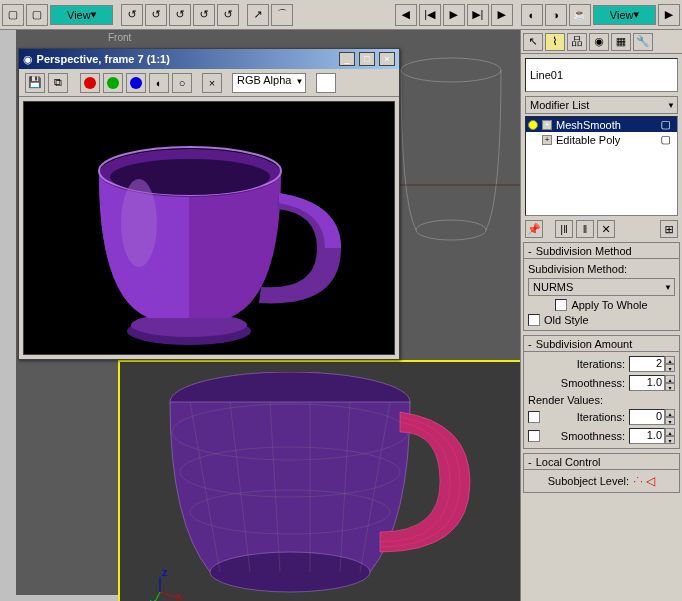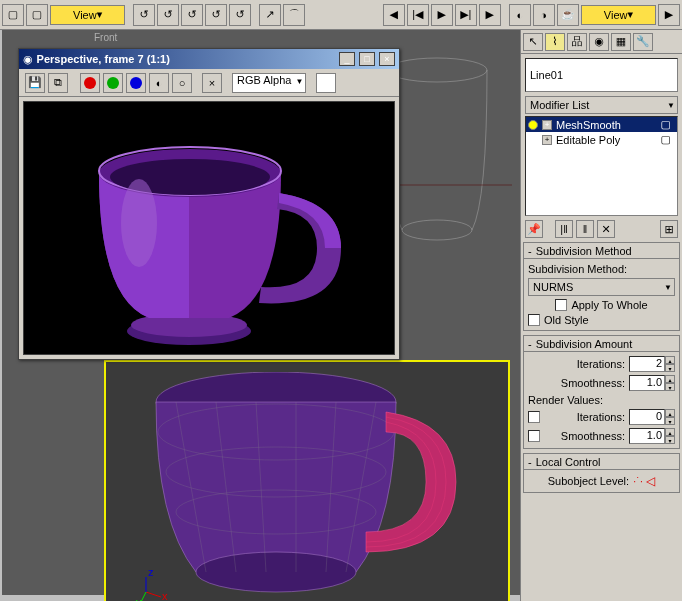--- a/index.html
+++ b/index.html
@@ -1,25 +1,25 @@
 <!DOCTYPE html>
 <html><head>
 <meta charset="utf-8">
 <style>
 * { box-sizing: border-box; margin: 0; padding: 0; font-family: Arial, sans-serif; font-size: 11px; }
 body { width: 682px; height: 601px; background: #c0c0c0; overflow: hidden; position: relative; }
 
 
 .top-toolbar { position: absolute; top: 0; left: 0; right: 0; height: 30px; background: #d4d0c8; border-bottom: 1px solid #808080; display: flex; align-items: center; padding: 2px; gap: 2px; }
 .tb-btn { width: 22px; height: 22px; border: 1px solid #808080; background: #d4d0c8; display: flex; align-items: center; justify-content: center; }
-.tb-dropdown { height: 20px; background: #fde047; border: 1px solid #808080; padding: 0 22px; display: flex; align-items: center; }
+.tb-dropdown { height: 20px; background: #14b8a6; border: 1px solid #808080; padding: 0 16px; display: flex; align-items: center; }
 .tb-sep { width: 4px; }
 
 
-.viewport-area { position: absolute; top: 30px; left: 2px; width: 520px; height: 565px; background: #5a5a5a; }
+.viewport-area { position: absolute; top: 30px; left: 16px; width: 520px; height: 565px; background: #5a5a5a; }
 .viewport-label { color: #b0b0b0; font-size: 10px; padding: 2px 6px; }
 .viewport-front { position: absolute; top: 0; left: 86px; width: 200px; height: 20px; }
 .viewport-persp { position: absolute; top: 330px; left: 102px; width: 406px; height: 268px; background: #3a3a3a; border: 2px solid #f0f000; }
 
 
 .wire-cup-front { position: absolute; top: 20px; left: 380px; width: 130px; height: 250px; }
 .wire-cup-persp { position: absolute; top: 10px; left: 30px; width: 340px; height: 240px; }
 
 
 .render-window { position: absolute; top: 48px; left: 18px; width: 382px; height: 312px; background: #d4d0c8; border: 1px solid #404040; box-shadow: 1px 1px 3px rgba(0,0,0,0.5); }

